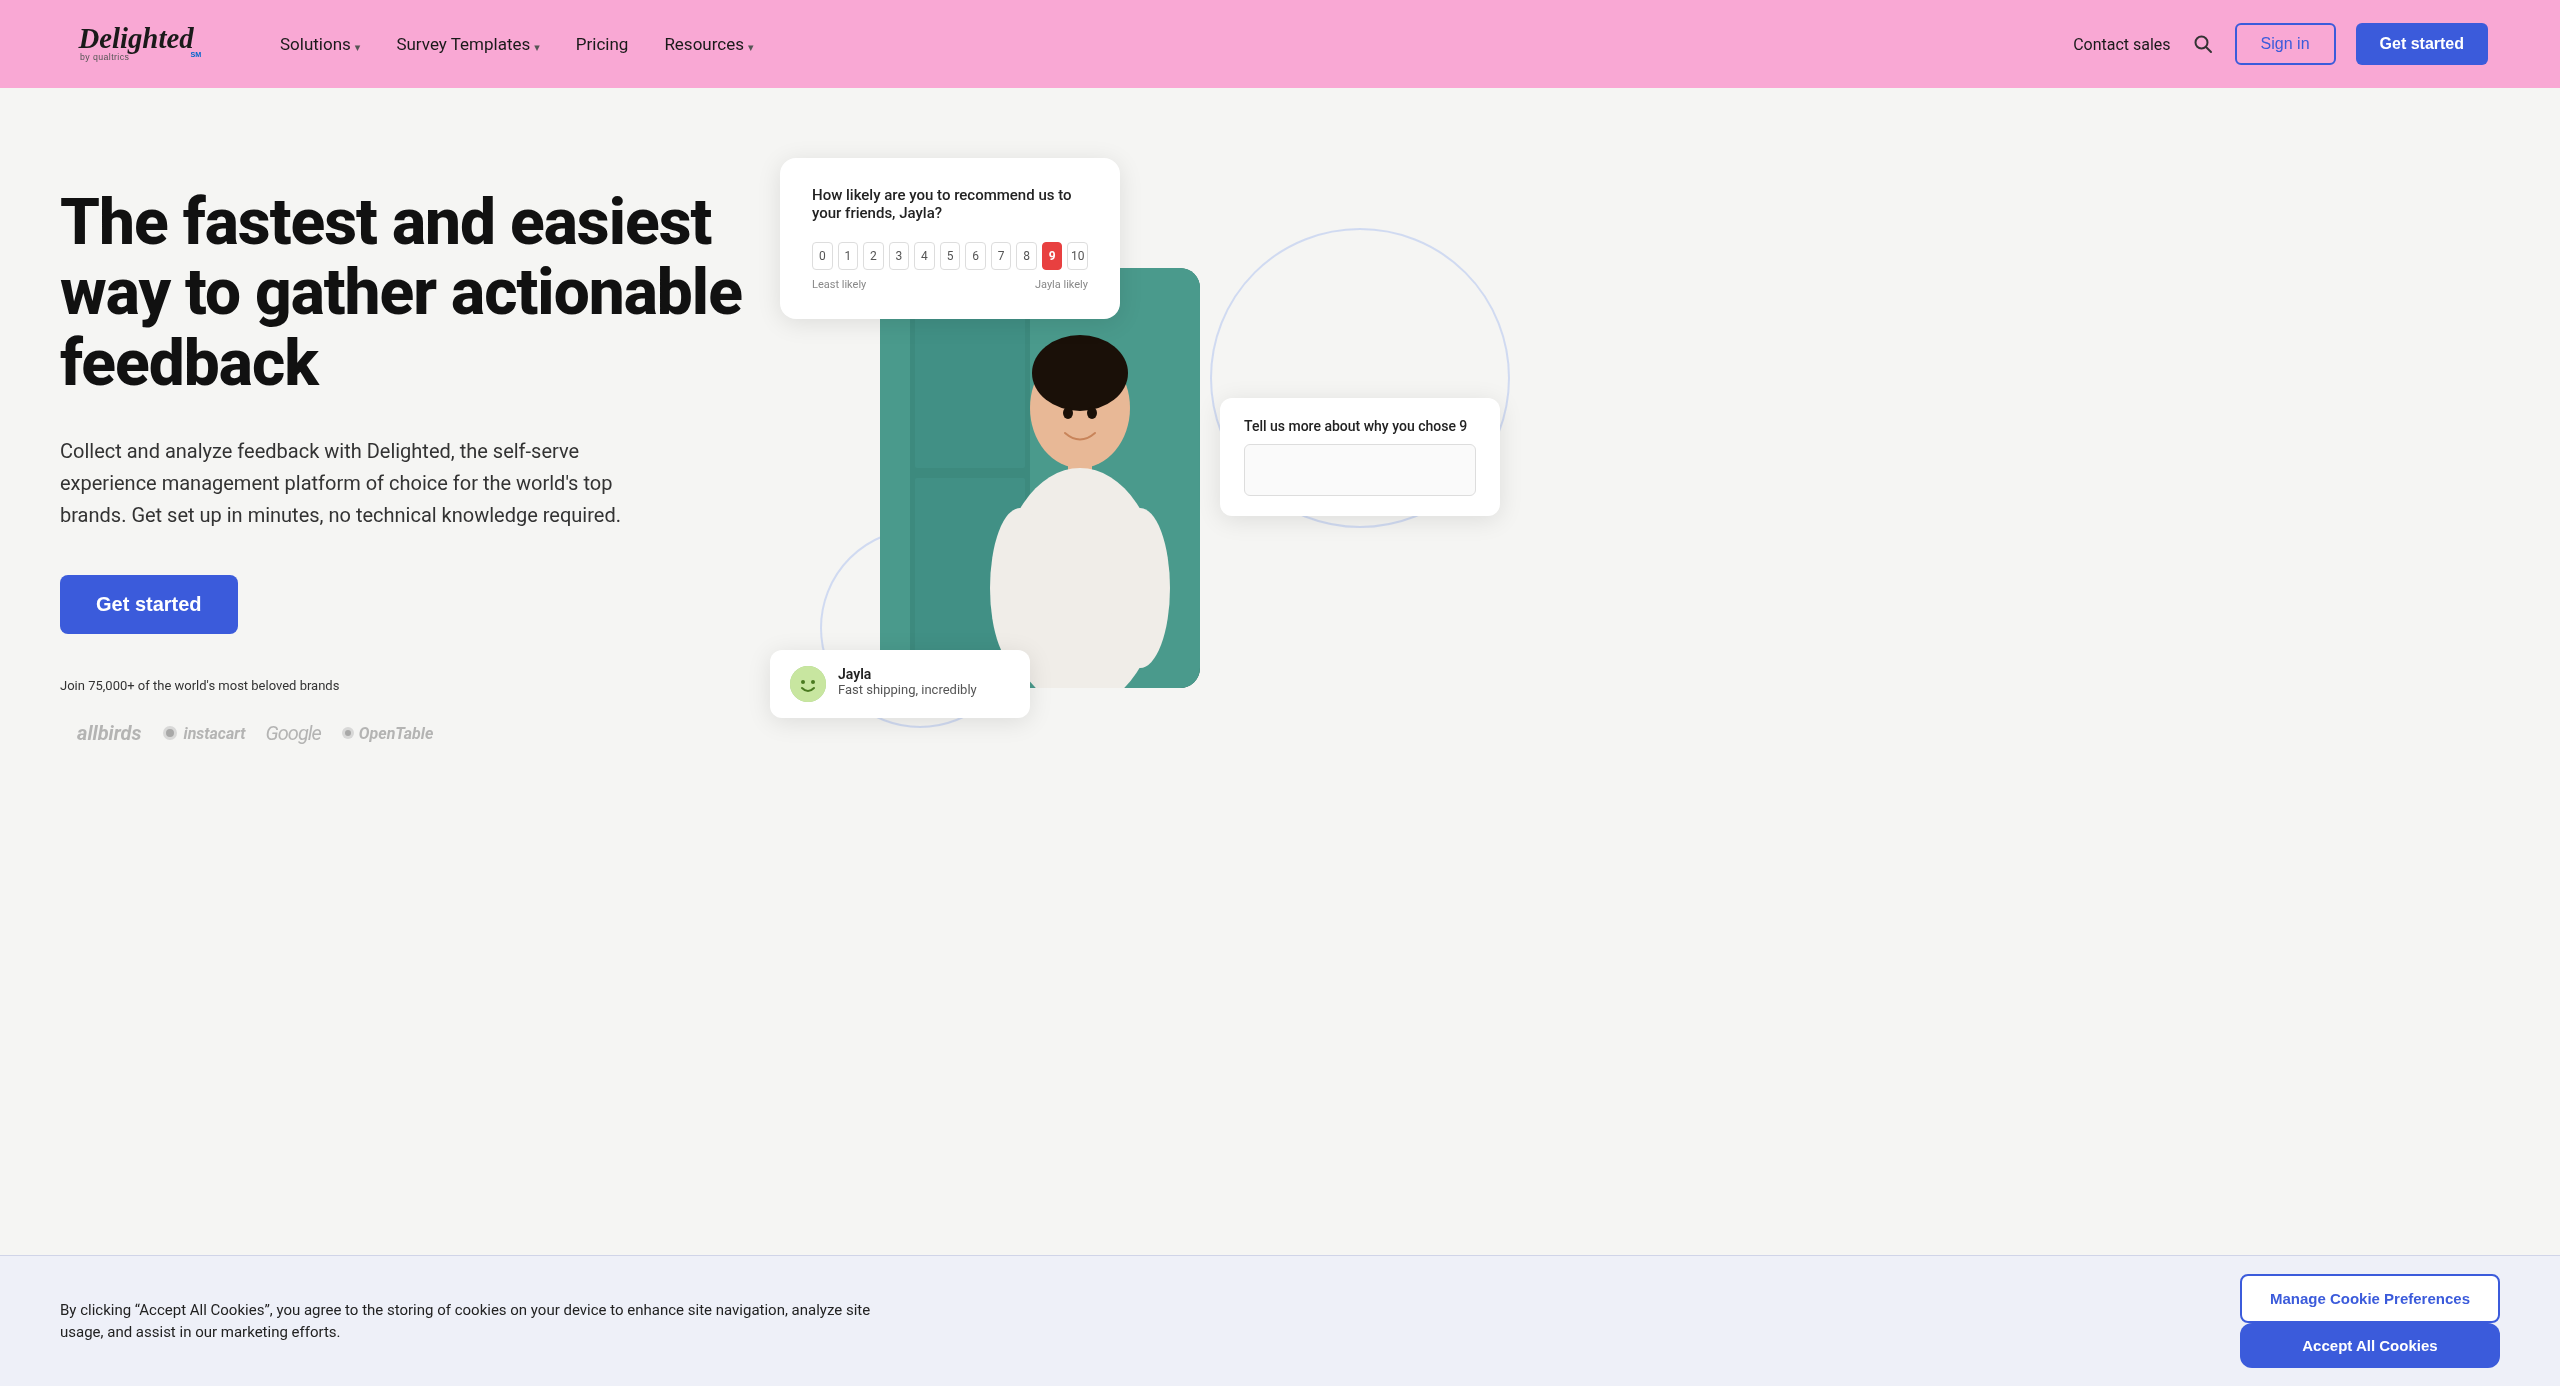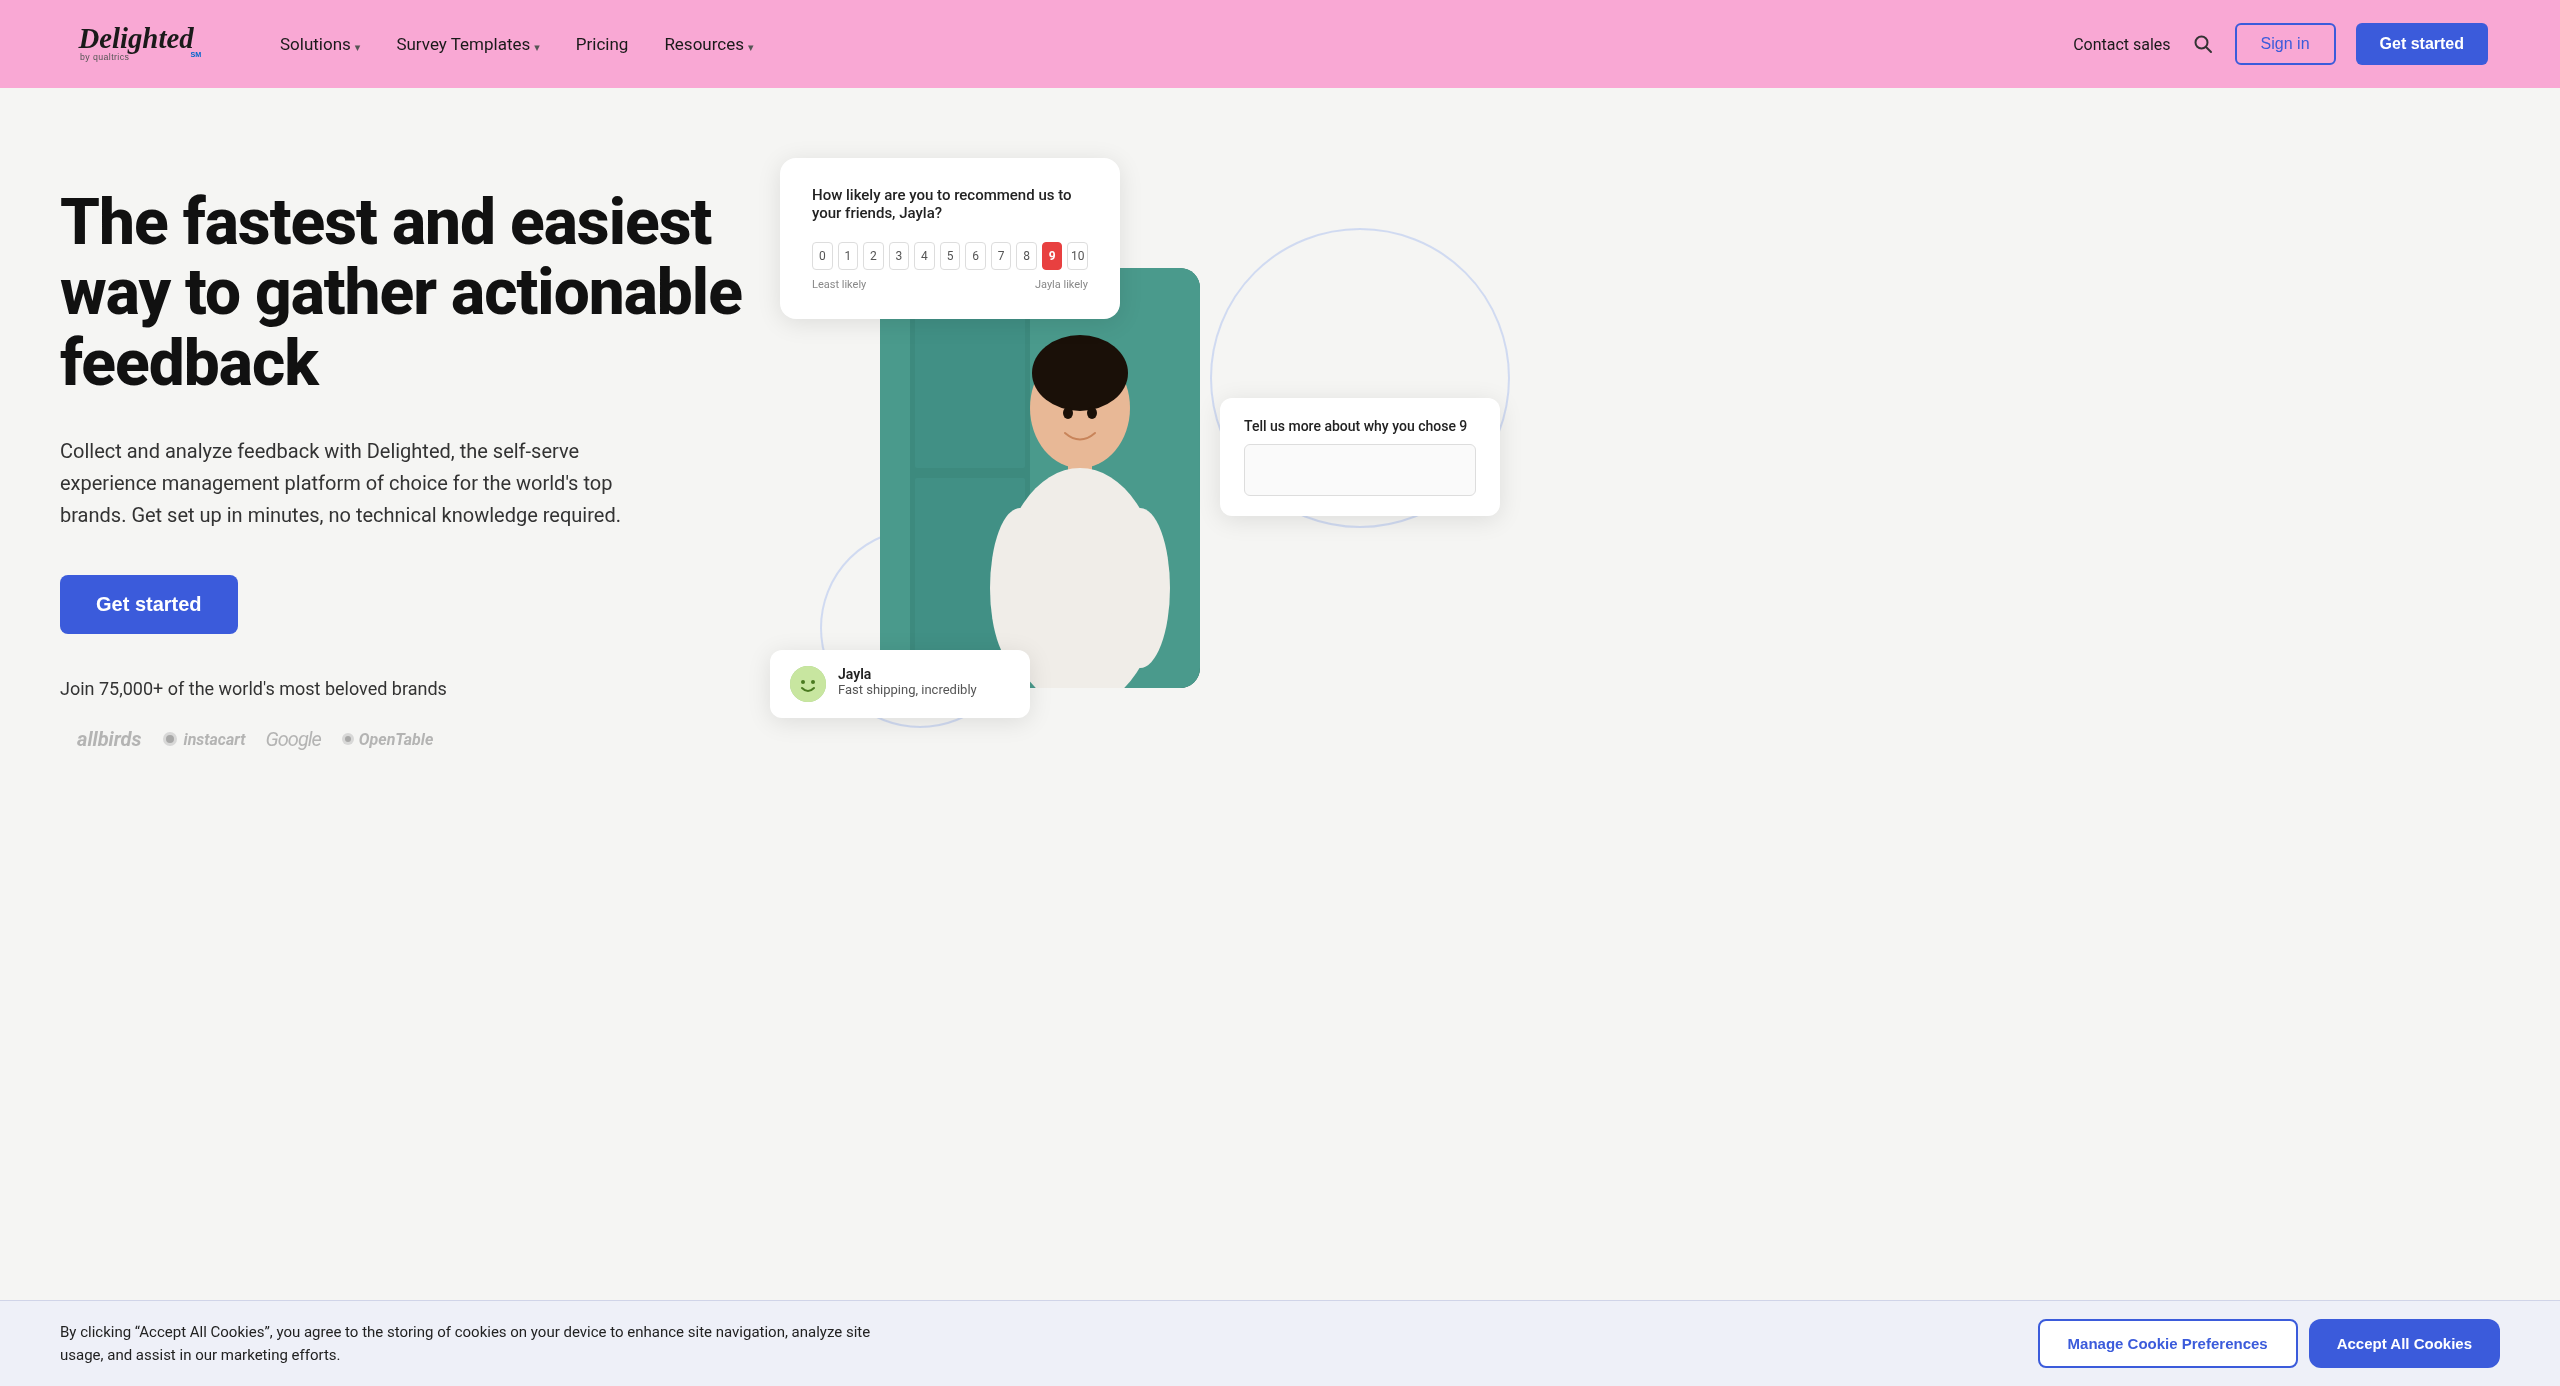--- a/index.html
+++ b/index.html
@@ -122,21 +122,21 @@
       border: none;
       padding: 18px 36px;
       border-radius: 8px;
       font-size: 20px;
       font-weight: 700;
       cursor: pointer;
       display: inline-block;
       margin-bottom: 44px;
     }
     .hero-brands-text {
-      font-size: 18px;
+      font-size: 13px;
       color: #333;
       margin-bottom: 28px;
     }
     .brand-logos {
       display: flex;
       align-items: center;
       gap: 20px;
       flex-wrap: wrap;
       margin-left: 17px;
     }
@@ -319,22 +319,23 @@
     }
     .cookie-text {
       font-size: 15px;
       color: #222;
       flex: 1;
       max-width: 820px;
       line-height: 1.5;
     }
     .cookie-buttons {
       display: flex;
-      gap: 11px;
+      gap: 0;
       flex-shrink: 0;
+      flex-direction: column;
     }
     .btn-manage-cookies {
       border: 2px solid #3b5bdb;
       color: #3b5bdb;
       background: #fff;
       padding: 14px 28px;
       border-radius: 8px;
       font-size: 15px;
       font-weight: 600;
       cursor: pointer;

